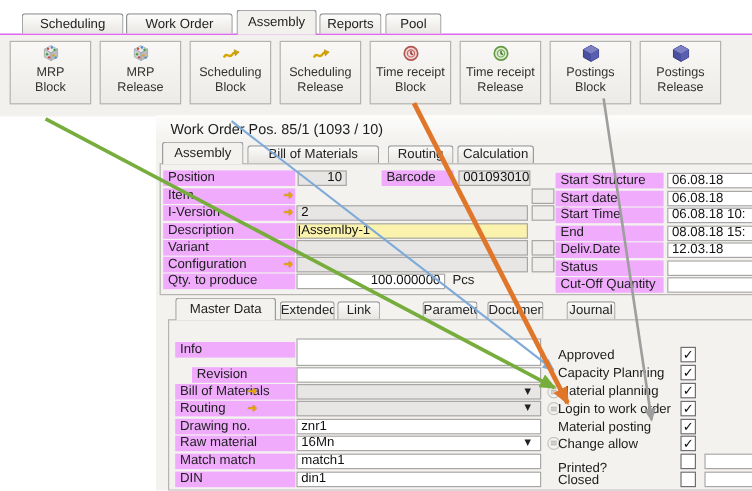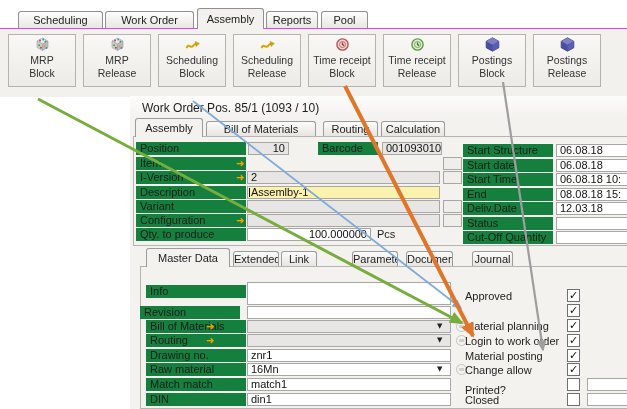--- a/index.html
+++ b/index.html
@@ -26,21 +26,21 @@
   .cap-title{position:absolute;left:142px;top:101px;font-size:12px;color:#1d1d1d;white-space:nowrap;}
   .tab2{position:absolute;box-sizing:border-box;border:1px solid #9a9b9d;border-bottom:none;
         border-radius:3px 3px 0 0;background:linear-gradient(#fbfbfa,#e7e5e1);
         font-size:11px;color:#222;text-align:center;z-index:2;white-space:nowrap;overflow:hidden;}
   .tab2.up{top:121px;height:15px;line-height:14px;}
   .tab2.up.active{top:118px;height:19px;line-height:18px;background:#f3f2ef;z-index:3;}
   .tab2.lo{top:251px;height:15px;line-height:14px;}
   .tab2.lo.active{top:248px;height:19px;line-height:18px;background:#f3f2ef;z-index:3;}
   .gbox{position:absolute;box-sizing:border-box;border:1px solid #b6b4b1;background:#f3f2ef;}
   
-  .fl{position:absolute;height:13px;background:#15803d;font-size:11px;line-height:13px;color:#1c1c1c;
+  .fl{position:absolute;height:13px;background:#f0abfc;font-size:11px;line-height:13px;color:#1c1c1c;
       padding-left:4px;box-sizing:border-box;white-space:nowrap;overflow:hidden;}
   .plain{position:absolute;height:13px;font-size:11px;line-height:13px;color:#1c1c1c;
          white-space:nowrap;overflow:hidden;}
   .fb{position:absolute;height:13px;box-sizing:border-box;border:1px solid #a8a7a5;background:#e7e6e4;
       font-size:11px;line-height:11px;color:#111;padding:0 3px;white-space:nowrap;overflow:hidden;}
   .fb.w{background:#fff;}
   .fb.y{background:#fbf2ae;}
   .fb.r{text-align:right;}
   .fb.sm{background:#efeeeb;}
   .ta{position:absolute;box-sizing:border-box;border:1px solid #a8a7a5;background:#fff;}
@@ -218,21 +218,21 @@
   <div class="tab2 lo" style="left:281px;width:36px">Link</div>
   <div class="tab2 lo" style="left:352px;width:46px">Parameter</div>
   <div class="tab2 lo" style="left:406px;width:47px">Documents</div>
   <div class="tab2 lo" style="left:472px;width:41px">Journal</div>
 
   <div class="gbox" style="left:140px;top:266px;width:493px;height:143px"></div>
 
   <div class="fl" style="left:146px;top:285px;width:100px">Info</div>
   <div class="ta" style="left:247px;top:282px;width:204px;height:23px"></div>
 
-  <div class="fl" style="left:140px;top:306px;width:100px">Revision</div>
+  <div class="fl" style="left:160px;top:306px;width:100px">Revision</div>
   <div class="fb w" style="left:247px;top:306px;width:204px"></div>
 
   <div class="fl" style="left:146px;top:320px;width:100px">Bill of Materials</div>
   <span class="yarrow" style="left:206px;top:320px">➜</span>
   <div class="fb" style="left:247px;top:320px;width:204px"></div>
   <span class="combo-glyph" style="left:437px;top:323px">▼</span>
   <span class="einfo" style="left:456px;top:321px">≡</span>
 
   <div class="fl" style="left:146px;top:334px;width:100px">Routing</div>
   <span class="yarrow" style="left:206px;top:334px">➜</span>
@@ -249,20 +249,21 @@
   <span class="einfo" style="left:456px;top:364px">≡</span>
 
   <div class="fl" style="left:146px;top:378px;width:100px">Match match</div>
   <div class="fb w" style="left:247px;top:378px;width:204px">match1</div>
 
   <div class="fl" style="left:146px;top:393px;width:100px">DIN</div>
   <div class="fb w" style="left:247px;top:393px;width:204px">din1</div>
 
   <div class="plain" style="left:465px;top:290px;width:100px">Approved</div>
   <div class="cb" style="left:567px;top:289px">✓</div>
+  <div class="plain" style="left:465px;top:305px;width:100px">Capacity Planning</div>
   <div class="cb" style="left:567px;top:304px">✓</div>
   <div class="plain" style="left:465px;top:320px;width:100px">Material planning</div>
   <div class="cb" style="left:567px;top:319px">✓</div>
   <div class="plain" style="left:465px;top:335px;width:100px">Login to work order</div>
   <div class="cb" style="left:567px;top:334px">✓</div>
   <div class="plain" style="left:465px;top:350px;width:100px">Material posting</div>
   <div class="cb" style="left:567px;top:349px">✓</div>
   <div class="plain" style="left:465px;top:364px;width:100px">Change allow</div>
   <div class="cb" style="left:567px;top:363px">✓</div>
   <div class="plain" style="left:465px;top:384px;width:100px">Printed?</div>

